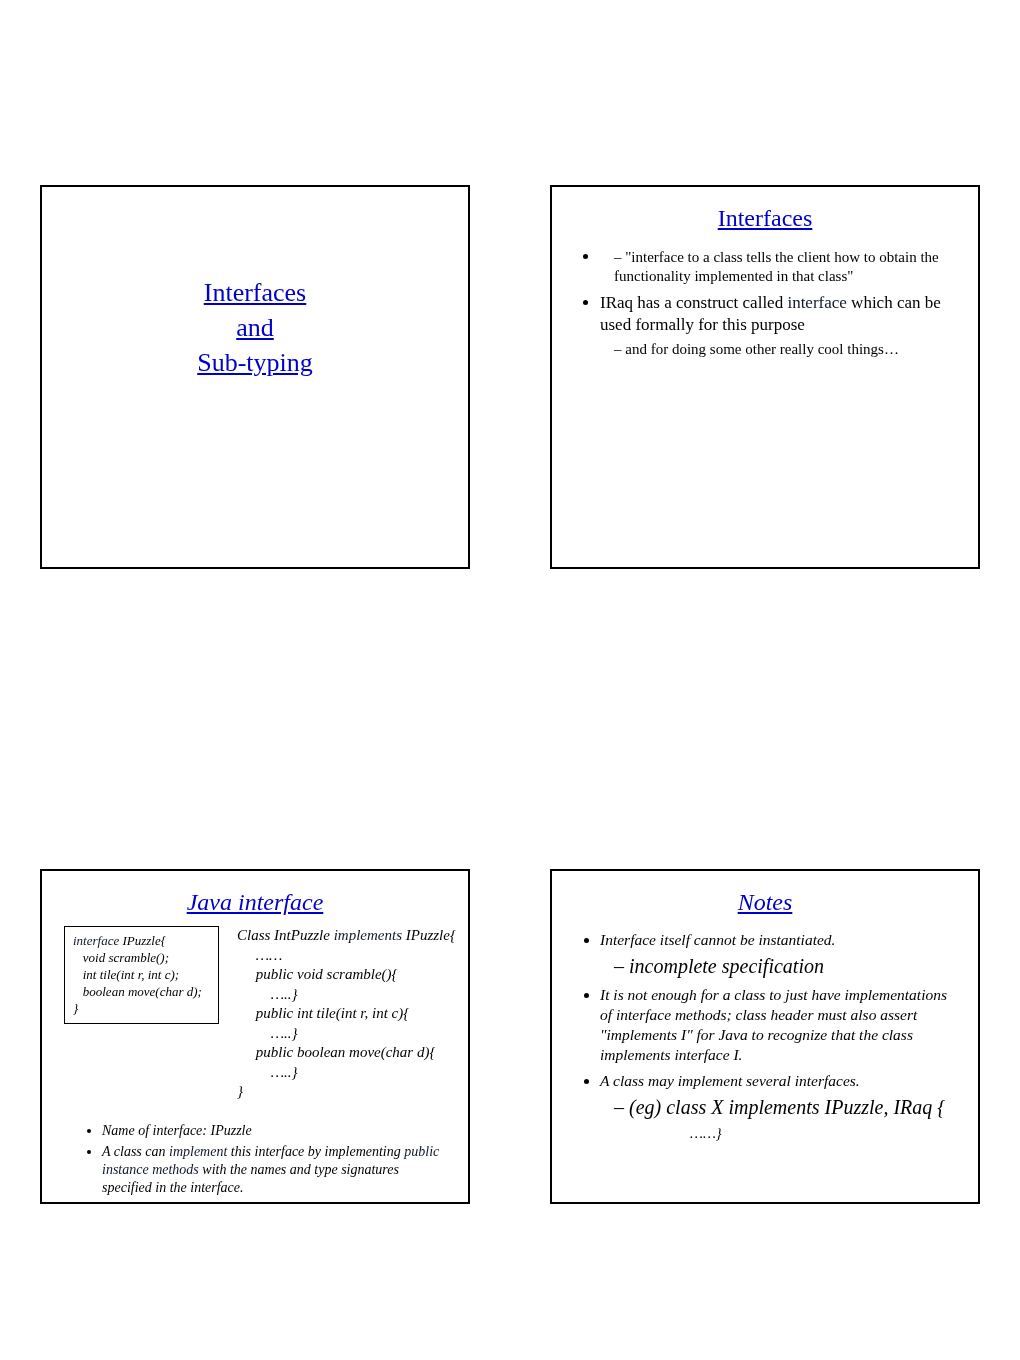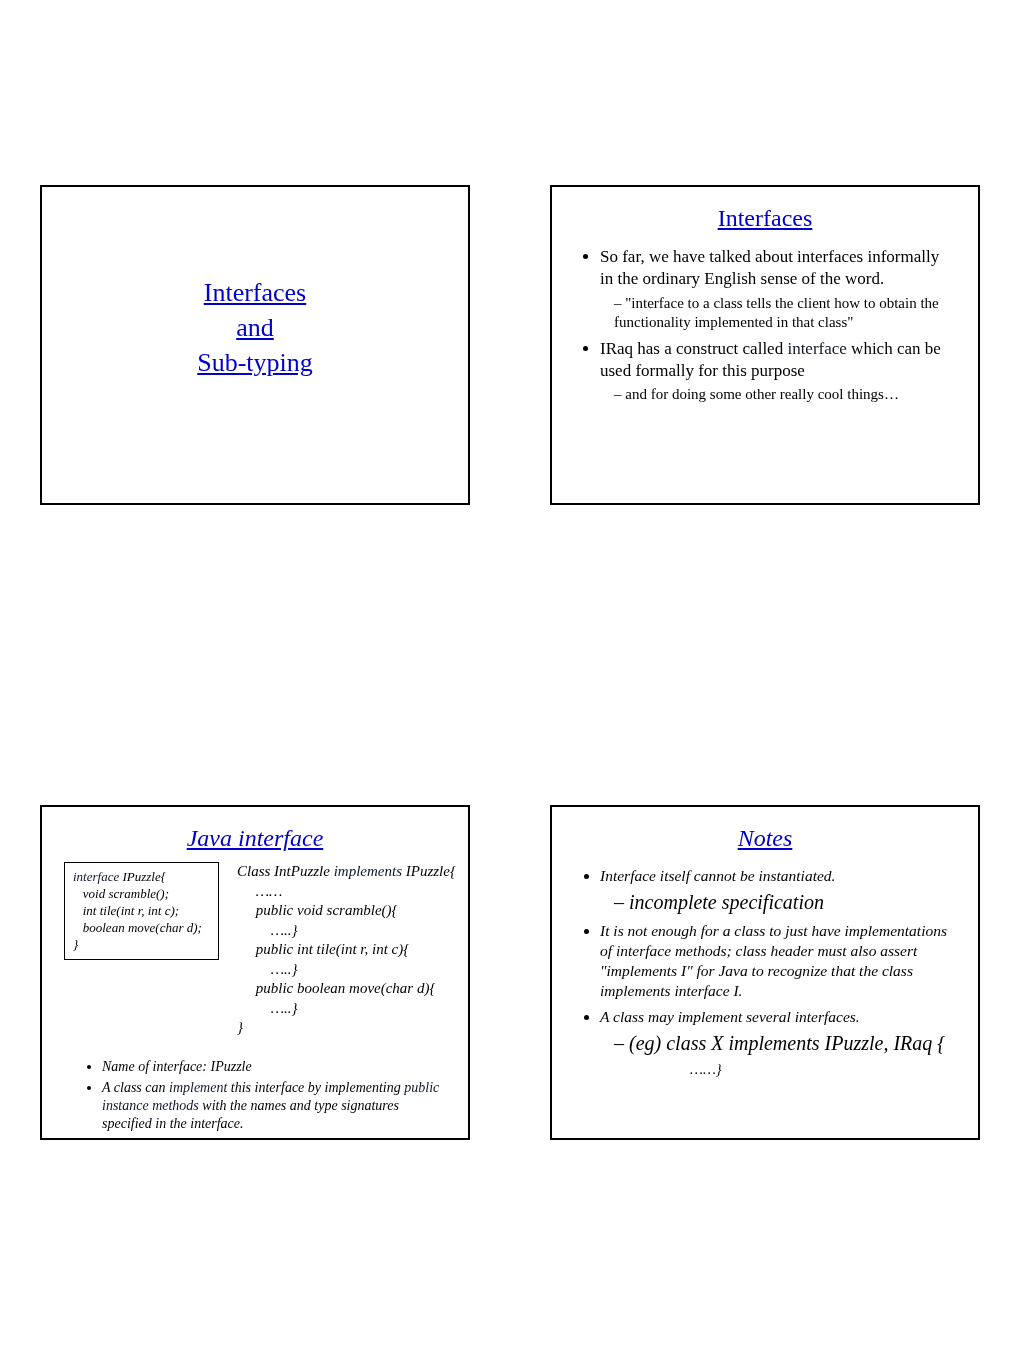--- a/index.html
+++ b/index.html
@@ -19,21 +19,21 @@
   }
   .row {
     display: flex;
     justify-content: space-between;
     padding: 0 40px;
   }
   .row1 { padding-top: 185px; }
   .row2 { padding-top: 300px; }
   .slide {
     width: 430px;
-    height: 320px;
+    height: 384px;
     border: 2px solid #000;
     background: #fff;
     padding: 18px 22px 18px 22px;
     position: relative;
     overflow: hidden;
   }
   .slide.s3, .slide.s4 { height: 335px; font-style: italic; }
   .title {
     text-align: center;
     color: #0000cc;
@@ -122,21 +122,20 @@
         <div class="title-big">Interfaces</div>
         <div class="title-big">and</div>
         <div class="title-big">Sub-typing</div>
       </div>
     </div>
 
     <div class="slide s2">
       <h2 class="title">Interfaces</h2>
       <ul class="b1">
         <li>
-          <span>So far, we have talked about interfaces informally in the ordinary English sense of the word.</span>
           <ul class="b2">
             <li>"interface to a class tells the client how to obtain the functionality implemented in that class"</li>
           </ul>
         </li>
         <li>
           <span>IRaq has a construct called </span><span class="red">interface</span><span> which can be used formally for this purpose</span>
           <ul class="b2">
             <li>and for doing some other really cool things…</li>
           </ul>
         </li>

